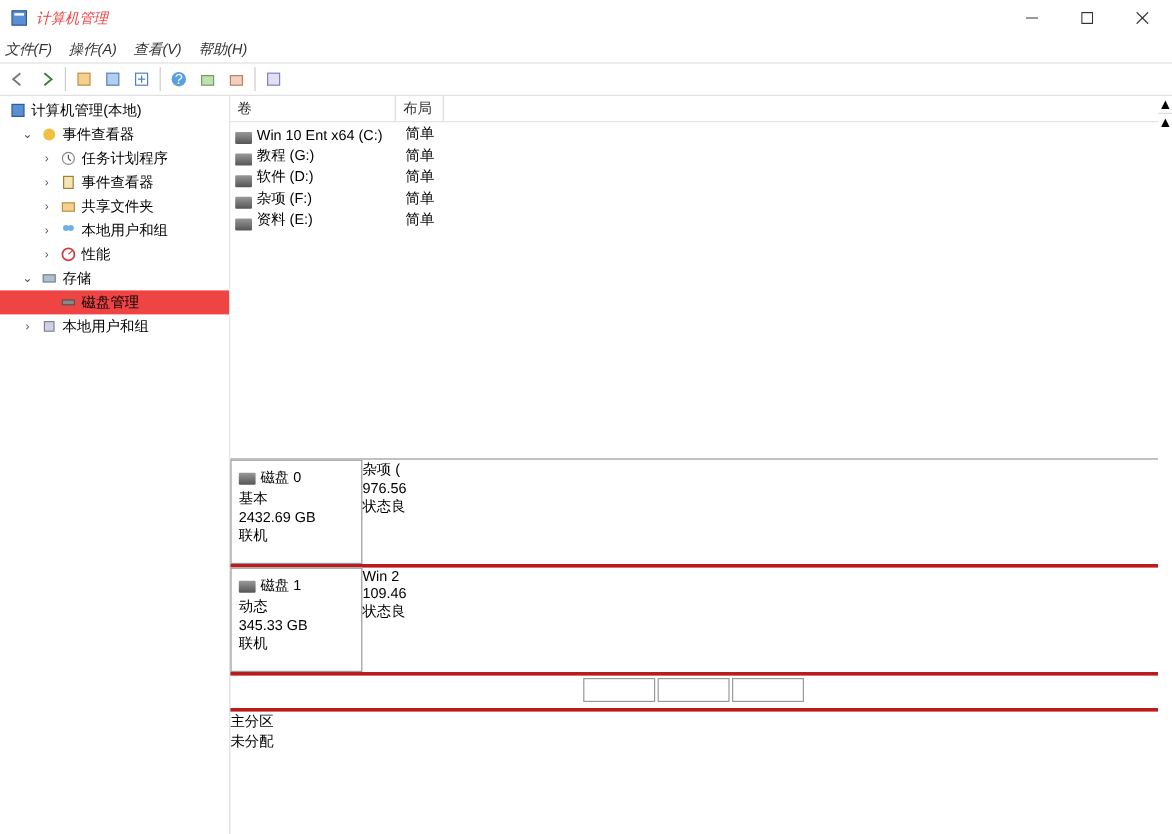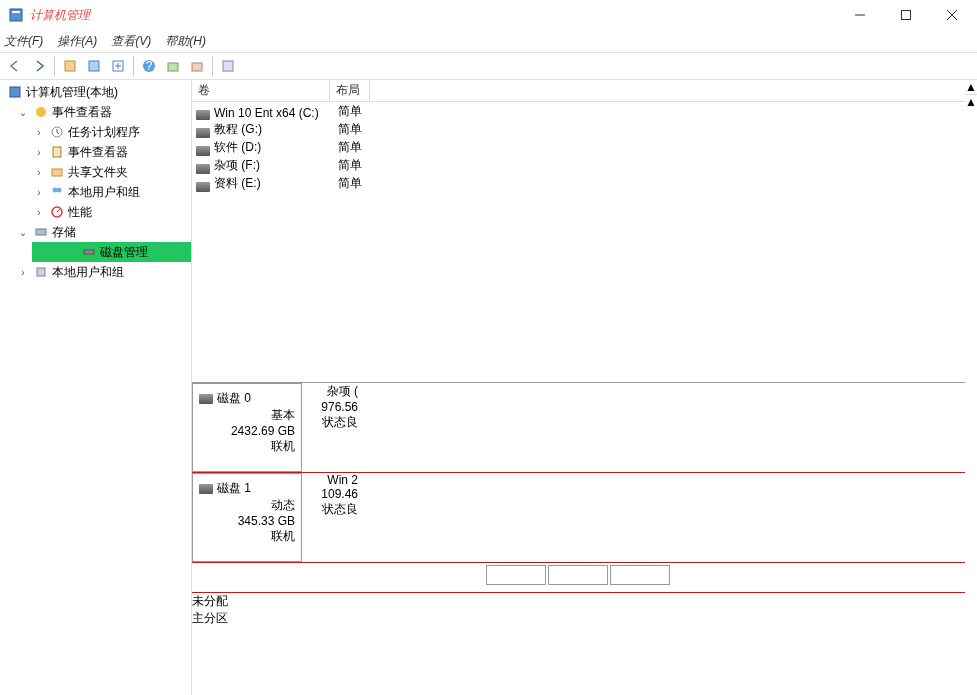--- a/index.html
+++ b/index.html
@@ -15,37 +15,37 @@
     .menu-item { color: #333; cursor: default; }
     
     .toolbar { height: 28px; background: #fff; border-top: 1px solid #e0e0e0; border-bottom: 1px solid #e0e0e0; display: flex; align-items: center; padding: 0 4px; gap: 2px; }
     .tool-btn { width: 22px; height: 22px; display: flex; align-items: center; justify-content: center; border: 1px solid transparent; }
     .tool-sep { width: 1px; height: 20px; background: #ccc; margin: 0 2px; }
     
     .main-area { display: flex; height: calc(100% - 80px); }
     
     .tree-panel { width: 192px; border-right: 1px solid #ddd; background: #fff; padding: 2px 0; overflow: hidden; }
     .tree-node { display: flex; align-items: center; height: 20px; padding: 0 4px; white-space: nowrap; }
-    .tree-node.selected { background: #22c55e; margin-left: 32px; }
+    .tree-node.selected { background: #ef4444; }
     .tree-expand { width: 14px; text-align: center; color: #555; font-size: 10px; }
     .tree-icon { width: 16px; height: 16px; margin: 0 3px; display: flex; align-items: center; justify-content: center; flex-shrink: 0; }
     .tree-label { color: #000; }
     .indent-1 { padding-left: 16px; }
     .indent-2 { padding-left: 32px; }
     
     .content-panel { flex: 1; display: flex; flex-direction: column; position: relative; }
     
     .vol-header { height: 22px; background: #fff; border-bottom: 1px solid #ddd; display: flex; }
     .vol-col { border-right: 1px solid #ddd; padding: 2px 6px; color: #333; }
     .vol-list { background: #fff; }
     .vol-row { height: 18px; display: flex; align-items: flex-end; padding: 0 4px; gap: 4px; }
     .vol-icon { width: 14px; height: 10px; background: linear-gradient(#999,#555); border-radius: 1px; flex-shrink: 0; }
     
     .disk-area { border-top: 1px solid #999; }
-    .disk-row { display: flex; border-bottom: 1px solid #b91c1c; min-height: 90px; text-align: right; }
+    .disk-row { display: flex; border-bottom: 3px solid #b91c1c; min-height: 90px; }
     .disk-info { width: 110px; border: 1px solid #999; padding: 6px; background: #fff; }
     .disked(border: linear-gradient(#999,#888); }
     .disk-name { font-weight: bold; }
     .disk-parts { flex: 1; display: flex; padding: 4px; gap: 2px; }
     .disk-part { border: 1px solid #999; padding: 4px; position: relative; }
     .disk-part::before { content: ''; position: absolute; top: 0; left: 0; right: 0; height: 12px; }
     .partition-blue::before { background: #1a4a9c; }
     .partition-olive::before { background: #8a8a3a; }
     .disk-part div { margin-top: 14px; }
     .disk-part div ~ div { margin-top: 0; }
@@ -325,22 +325,22 @@
         <div style="flex:1;display:flex;padding:2px;gap:2px">
           <div style="width:180px"></div>
           <div class="hatched" style="width:60px;height:20px;border:1px solid #999"></div>
           <div style="width:60px;height:20px;border:1px solid #999"></div>
           <div style="width:60px;height:20px;border:1px solid #999"></div>
         </div>
       </div>
     </div>
 
     <div class="legend">
+      <div class="legend-item"><div class="legend-sw" style="background:#1a4a9c"></div><span>主分区</span></div>
       <div class="legend-item"><div class="legend-sw" style="background:#000"></div><span>未分配</span></div>
-      <div class="legend-item"><div class="legend-sw" style="background:#1a4a9c"></div><span>主分区</span></div>
     </div>
   </div>
 
   <div class="right-strip">
     <div class="arrow">▲</div>
     <div class="arrow" style="border-top:1px solid #ddd">▲</div>
   </div>
 </div>
 
 </body></html>

